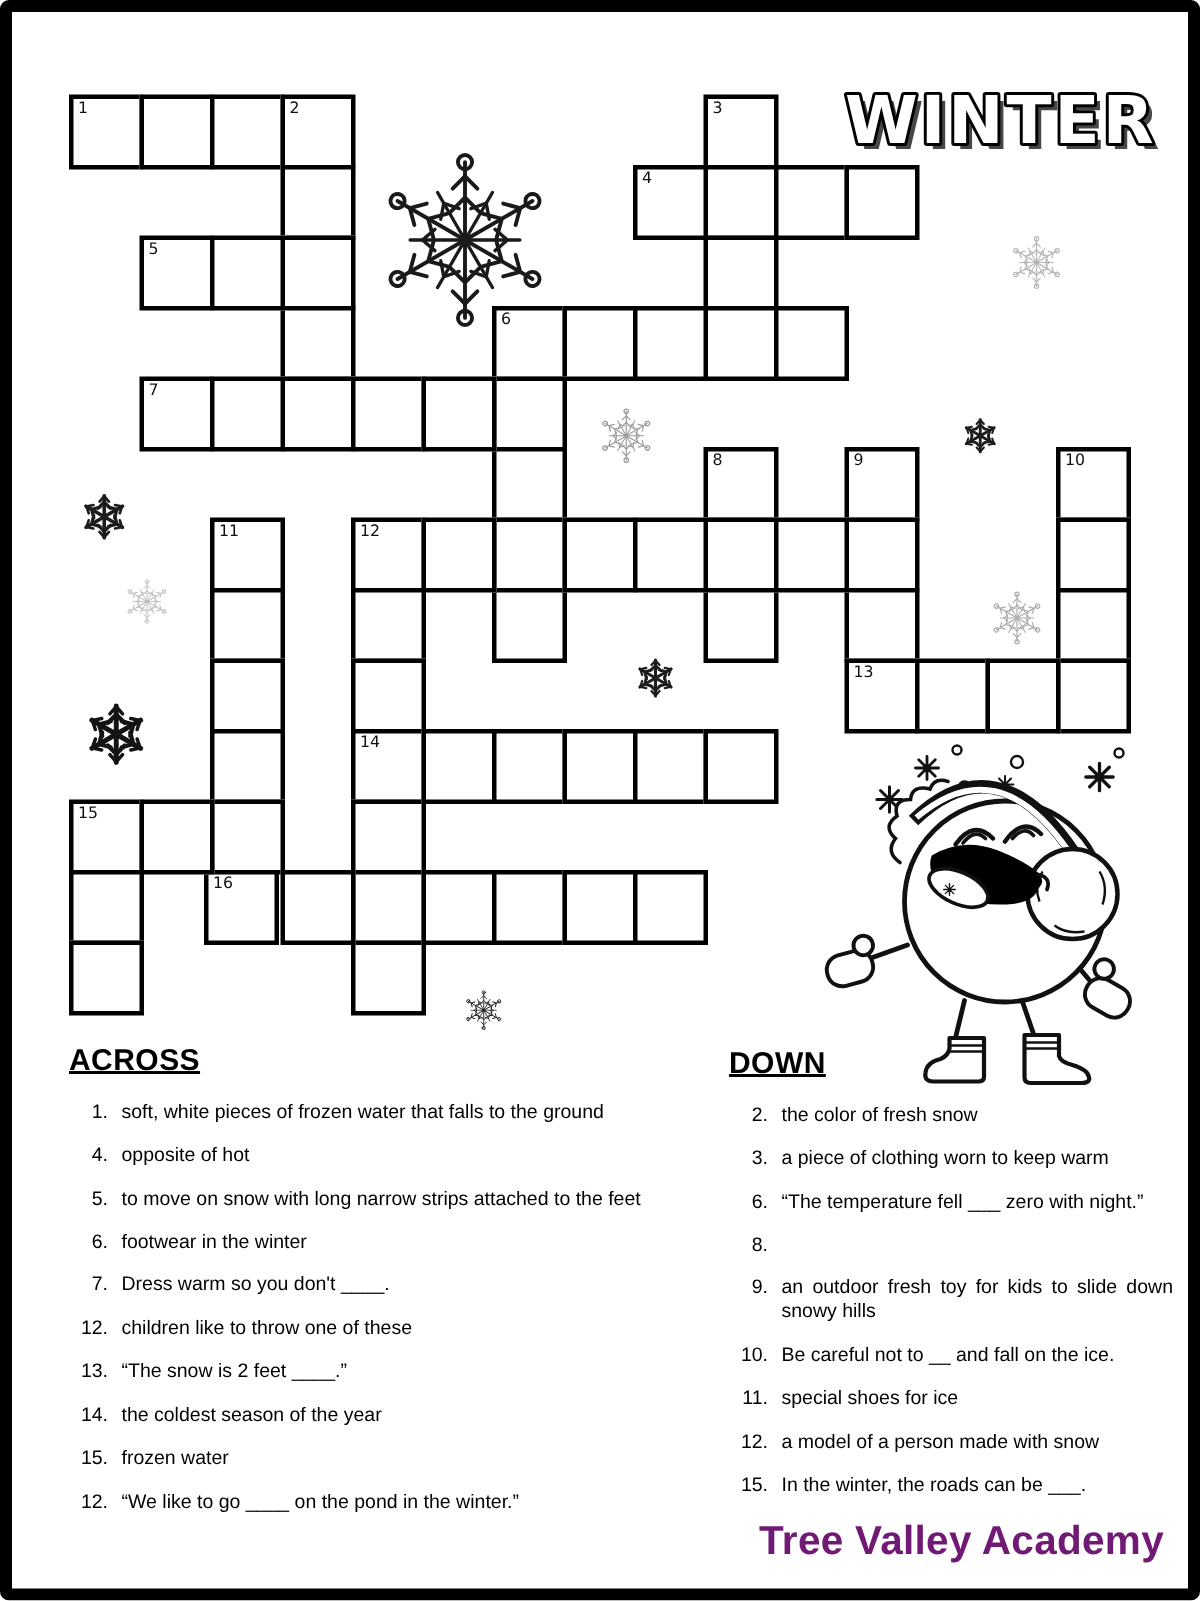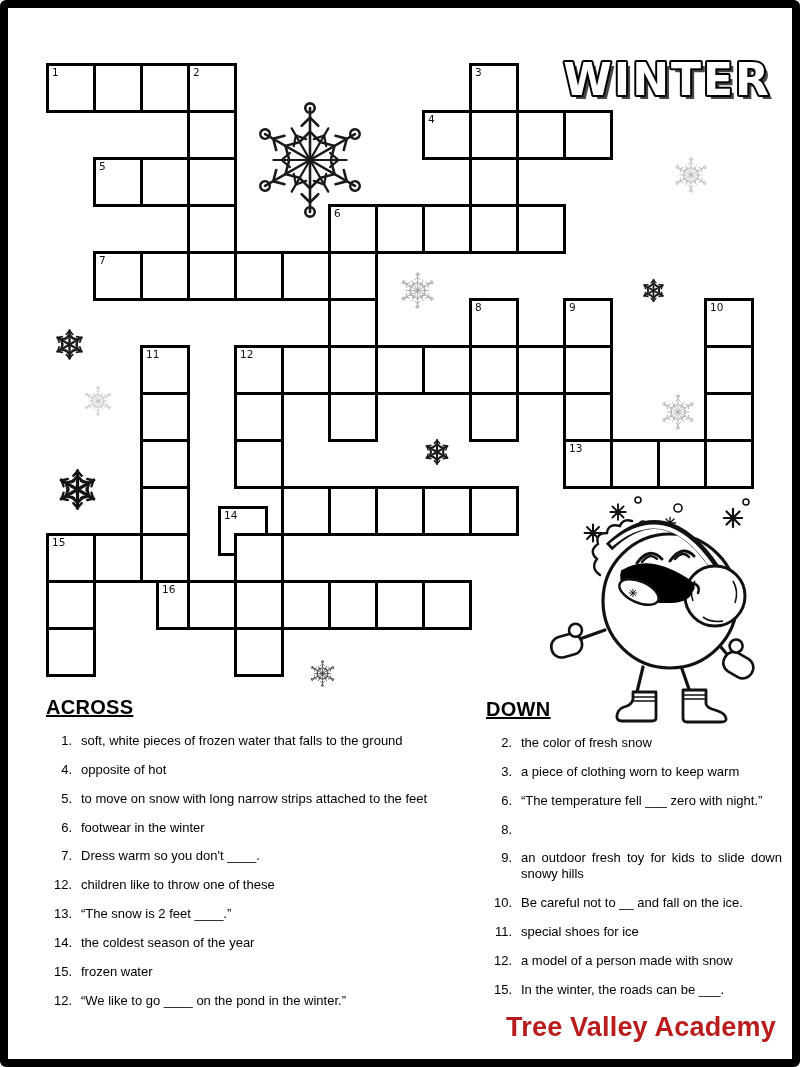--- a/index.html
+++ b/index.html
@@ -166,33 +166,33 @@
     <div class="cell" style="left: 658px; top: 282px;"></div>
     <div class="cell" style="left: 658px; top: 329px;"></div>
     <div class="cell" style="left: 658px; top: 376px;"></div>
     <div class="cell" style="left: 94px; top: 282px;">
       <span class="cellnum">11</span>
     </div>
     <div class="cell" style="left: 94px; top: 329px;"></div>
     <div class="cell" style="left: 94px; top: 376px;"></div>
     <div class="cell" style="left: 94px; top: 423px;"></div>
     <div class="cell" style="left: 94px; top: 470px;"></div>
-    <div class="cell" style="left: 110px; top: 517px;">
+    <div class="cell" style="left: 90px; top: 517px;">
       <span class="cellnum">16</span>
     </div>
     <div class="cell" style="left: 188px; top: 282px;">
       <span class="cellnum">12</span>
     </div>
     <div class="cell" style="left: 235px; top: 282px;"></div>
     <div class="cell" style="left: 329px; top: 282px;"></div>
     <div class="cell" style="left: 376px; top: 282px;"></div>
     <div class="cell" style="left: 470px; top: 282px;"></div>
     <div class="cell" style="left: 188px; top: 329px;"></div>
     <div class="cell" style="left: 188px; top: 376px;"></div>
-    <div class="cell" style="left: 172px; top: 423px; margin-top: 20px;">
+    <div class="cell" style="left: 188px; top: 423px;">
       <span class="cellnum">14</span>
     </div>
     <div class="cell" style="left: 188px; top: 470px;"></div>
     <div class="cell" style="left: 188px; top: 517px;"></div>
     <div class="cell" style="left: 188px; top: 564px;"></div>
     <div class="cell" style="left: 564px; top: 376px;"></div>
     <div class="cell" style="left: 611px; top: 376px;"></div>
     <div class="cell" style="left: 235px; top: 423px;"></div>
     <div class="cell" style="left: 282px; top: 423px;"></div>
     <div class="cell" style="left: 329px; top: 423px;"></div>
@@ -388,13 +388,13 @@
         <span class="cnum">12.</span>
         <span class="ctext">a model of a person made with snow</span>
       </div>
       <div class="clue">
         <span class="cnum">15.</span>
         <span class="ctext">In the winter, the roads can be ___.</span>
       </div>
     </div>
 </div>
 
-<div id="brand" style="color: #b91c1c;">Tree Valley Academy</div>
+<div id="brand" style="color: #701a75;">Tree Valley Academy</div>
 
 </body></html>

